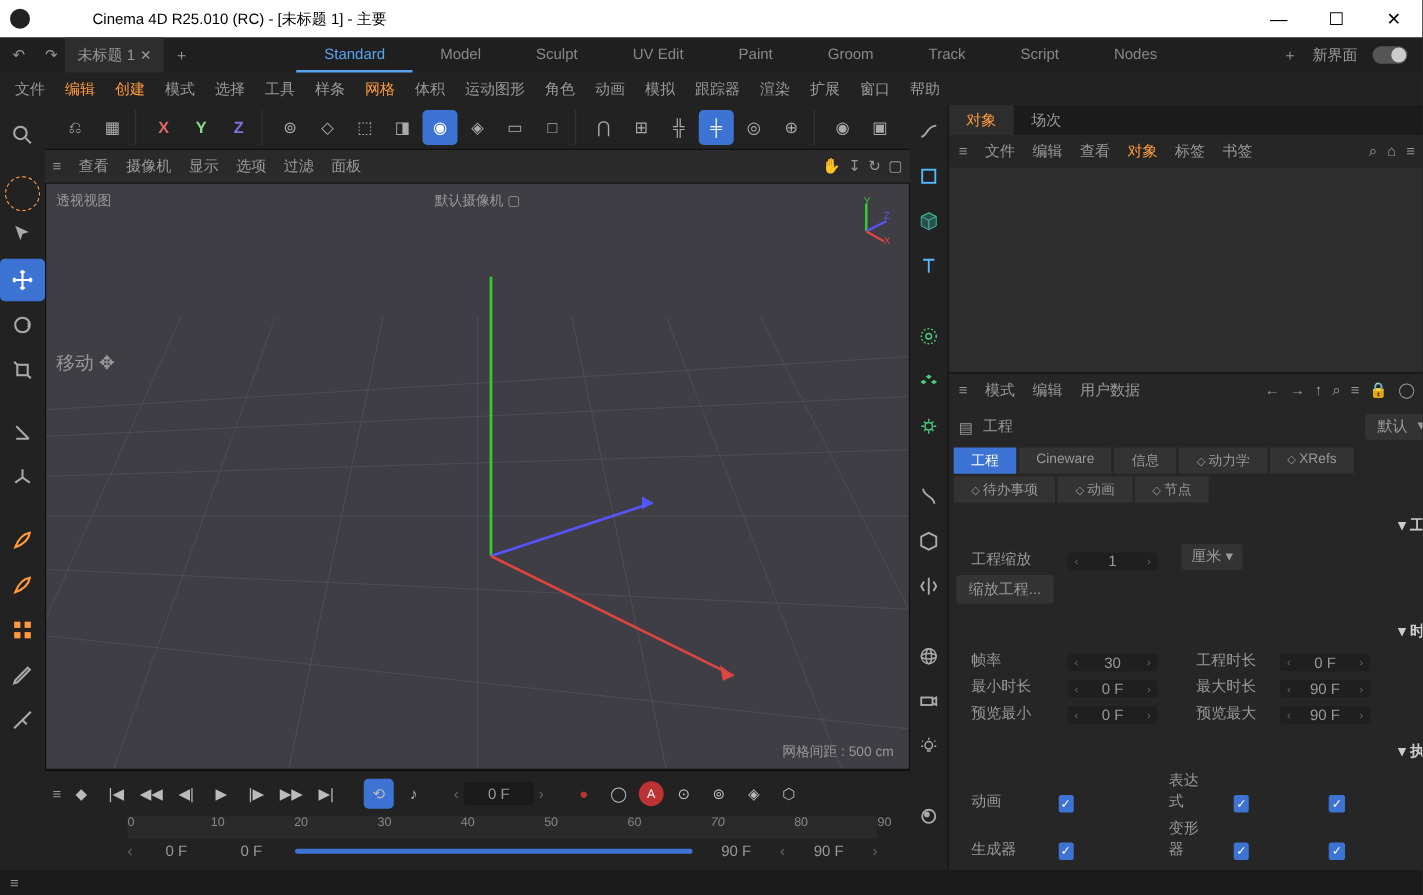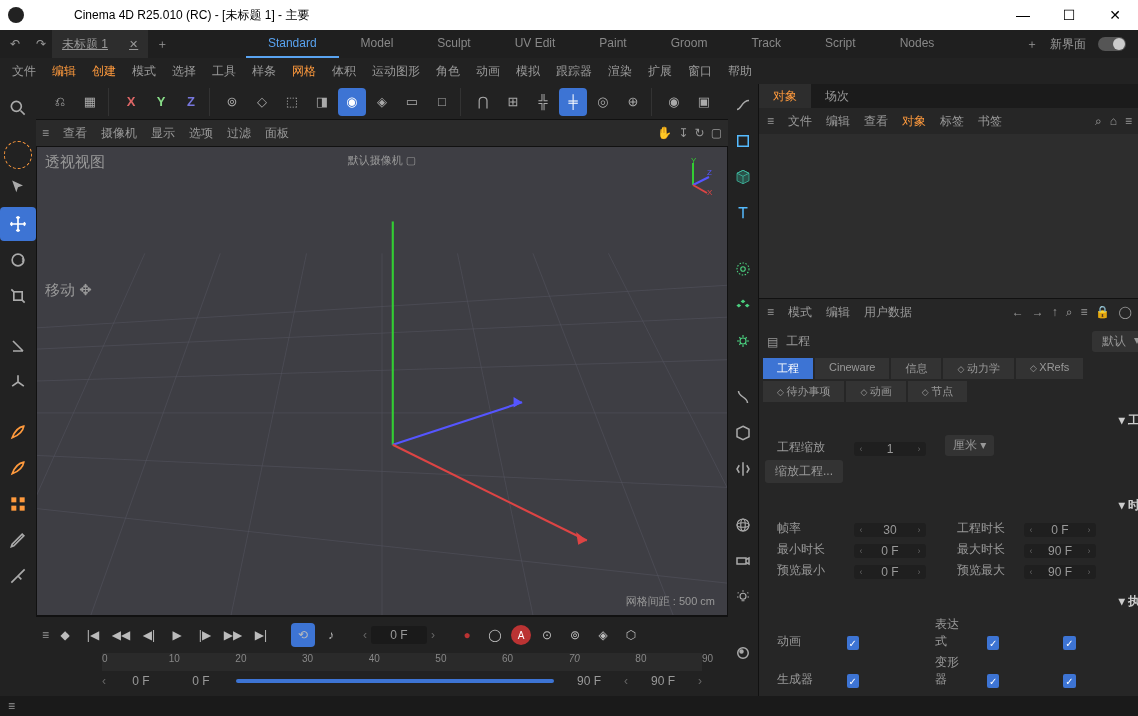--- a/index.html
+++ b/index.html
@@ -8,21 +8,21 @@
 
 .titlebar { height:30px; background:#fff; color:#000; display:flex; align-items:center; padding-left:8px;gap:44px; }
 .titlebar .appicon { width:16px; height:16px; border-radius:50%; background:#222; margin-right:6px; }
 .titlebar .title { flex:1; font-size:12px; }
 .titlebar .winbtns { display:flex; }
 .titlebar .winbtn { width:46px; height:30px; display:flex; align-items:center; justify-content:center; font-size:14px; }
 
 
 .doctabs { height:28px; background:#1f1f1f; display:flex; align-items:center; }
 .histbtn { width:22px; height:22px; display:flex; align-items:center; justify-content:center; margin-left:4px; }
-.doctab { height:28px; padding:0 10px; display:flex; align-items:center; background:#2d2d2d; gap:21px;text-decoration:underline; }
+.doctab { height:28px; padding:0 10px; display:flex; align-items:center; background:#2d2d2d; gap:4px; }
 .doctab .close { font-size:11px; }
 .addtab { width:28px; text-align:center; }
 .layouttabs { flex:1; display:flex; justify-content:center; gap:0; }
 .layouttab { padding:6px 22px; color:#888; }
 .layouttab.active { color:#59a3f0; border-bottom:2px solid #59a3f0; }
 .layoutright { display:flex; align-items:center; gap:12px; padding-right:12px; }
 .toggle { width:28px; height:14px; background:#555; border-radius:7px; position:relative; }
 .toggle::after { content:""; position:absolute; right:1px; top:1px; width:12px; height:12px; background:#ccc; border-radius:50%; }
 
 
@@ -47,21 +47,21 @@
 .tgroup { display:flex; gap:2px; padding:0 4px; border-right:1px solid #333; }
 .tbtn { width:28px; height:28px; display:flex; align-items:center; justify-content:center; border-radius:4px; color:#aaa; font-size:13px; }
 .tbtn.active { background:#3d74d4; color:#fff; }
 .axis { font-weight:bold; }
 .axis.x{color:#d66;} .axis.y{color:#8d8;} .axis.z{color:#77d;}
 
 .vpbar { height:26px; display:flex; align-items:center; padding:0 6px; gap:14px; background:#2a2a2a; }
 .vpbar .right { margin-left:auto; display:flex; gap:6px; }
 
 .viewport { flex:1; background:#3e3e44; position:relative; overflow:hidden; border:1px solid #111; }
-.vplabel { position:absolute; top:6px; left:8px; font-size:15px; }
+.vplabel { position:absolute; top:6px; left:8px; font-size:11px; }
 .vpcam { position:absolute; top:6px; left:50%; transform:translateX(-50%); font-size:11px; }
 .vptool { position:absolute; top:134px; left:8px; font-size:15px; }
 .vpgrid { position:absolute; bottom:6px; right:12px; font-size:11px; }
 .gizmo { position:absolute; top:10px; right:14px; width:40px; height:40px; }
 
 
 .timeline { height:80px; background:#222; border-top:1px solid #111; padding:4px 6px; }
 .trow { display:flex; align-items:center; gap:4px; height:28px; }
 .pbtn { width:24px; height:24px; display:flex; align-items:center; justify-content:center; color:#bbb; }
 .pbtn.loop { background:#3d74d4; border-radius:4px; }

